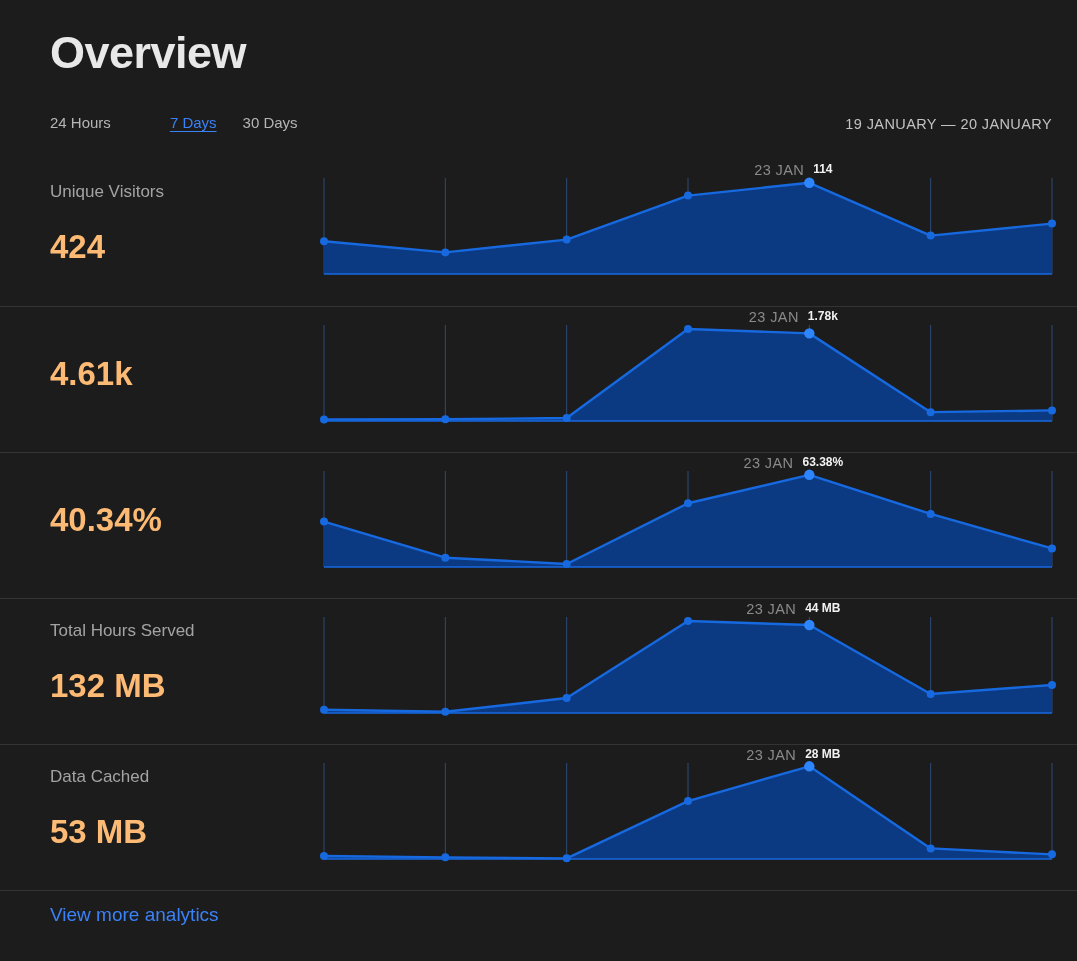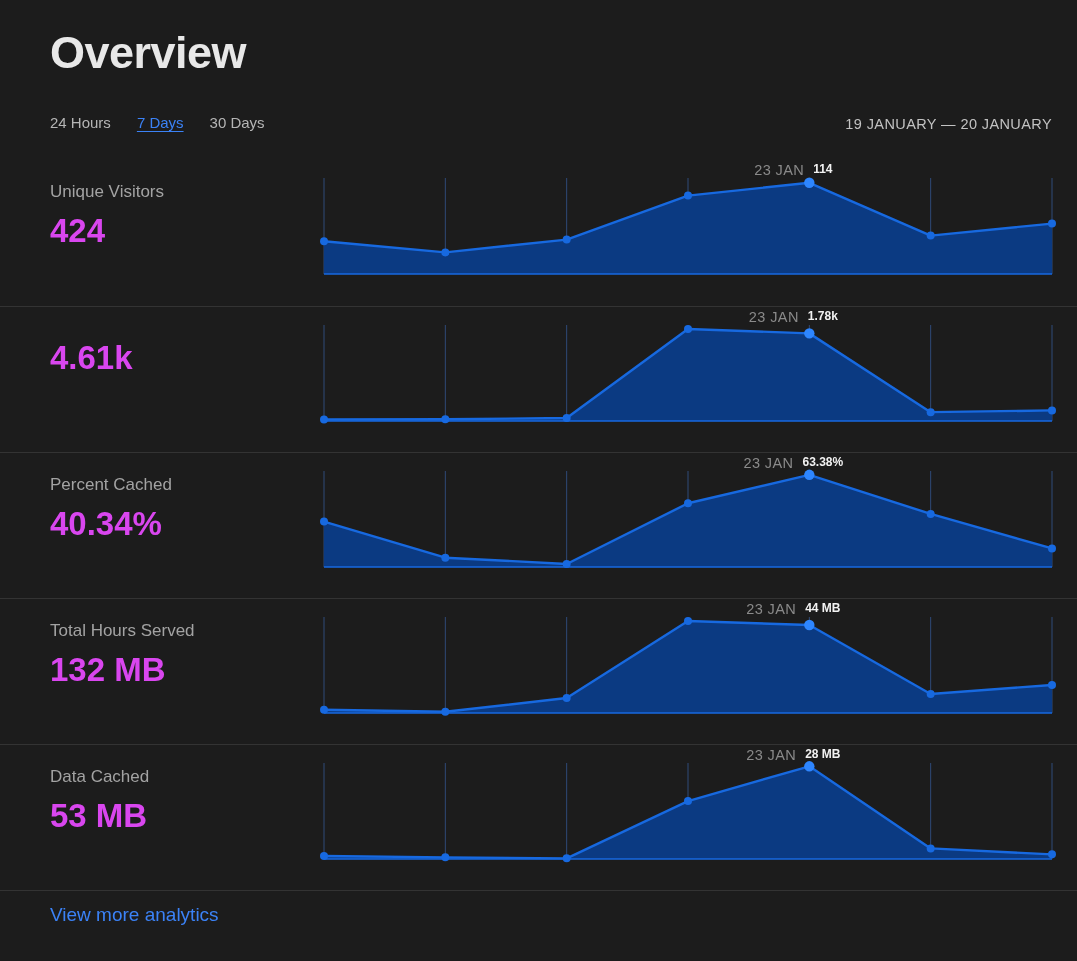--- a/index.html
+++ b/index.html
@@ -47,20 +47,21 @@
     color: #b5b5b5;
     text-decoration: none;
     padding-bottom: 2px;
     white-space: nowrap;
   }
 
   .range-tab.active {
     color: #3b82f6;
     text-decoration: underline;
     text-underline-offset: 3px;
+    margin-left: 33px;
   }
 
   .date-range {
     position: absolute;
     right: 25px;
     top: 116px;
     font-size: 14.5px;
     letter-spacing: 0.4px;
     color: #c2c2c2;
     white-space: nowrap;
@@ -92,24 +93,24 @@
   }
 
   .metric-label {
     font-size: 17px;
     color: #a3a3a3;
     line-height: 1.2;
     white-space: nowrap;
   }
 
   .metric-value {
-    margin-top: 10px;
+    margin-top: 26px;
     font-size: 33px;
     font-weight: 700;
-    color: #d946ef;
+    color: #fdba74;
     line-height: 1.15;
     white-space: nowrap;
   }
 
   
   .chart-wrap {
     position: absolute;
     left: 310px;
     top: 0;
     width: 760px;
@@ -237,21 +238,20 @@
             <circle cx="742.00" cy="103.42" r="4" fill="#1769e0"></circle>
           </svg>
           <div class="tooltip" style="left: 483.333px;">
             <span class="tooltip-date">23 JAN</span>
             <span class="tooltip-value">1.78k</span>
           </div>
         </div>
       </div>
       <div class="metric-row">
         <div class="metric-info">
-          <div class="metric-label">Percent Cached</div>
           <div class="metric-value">40.34%</div>
         </div>
         <div class="chart-wrap">
           <svg class="chart-svg" viewBox="0 0 760 146">
             <line x1="14" x2="14" y1="18" y2="114" stroke="#2f4a78" stroke-width="1"></line>
             <line x1="135.33333333333331" x2="135.33333333333331" y1="18" y2="114" stroke="#2f4a78" stroke-width="1"></line>
             <line x1="256.66666666666663" x2="256.66666666666663" y1="18" y2="114" stroke="#2f4a78" stroke-width="1"></line>
             <line x1="378" x2="378" y1="18" y2="114" stroke="#2f4a78" stroke-width="1"></line>
             <line x1="499.3333333333333" x2="499.3333333333333" y1="18" y2="114" stroke="#2f4a78" stroke-width="1"></line>
             <line x1="620.6666666666667" x2="620.6666666666667" y1="18" y2="114" stroke="#2f4a78" stroke-width="1"></line>

